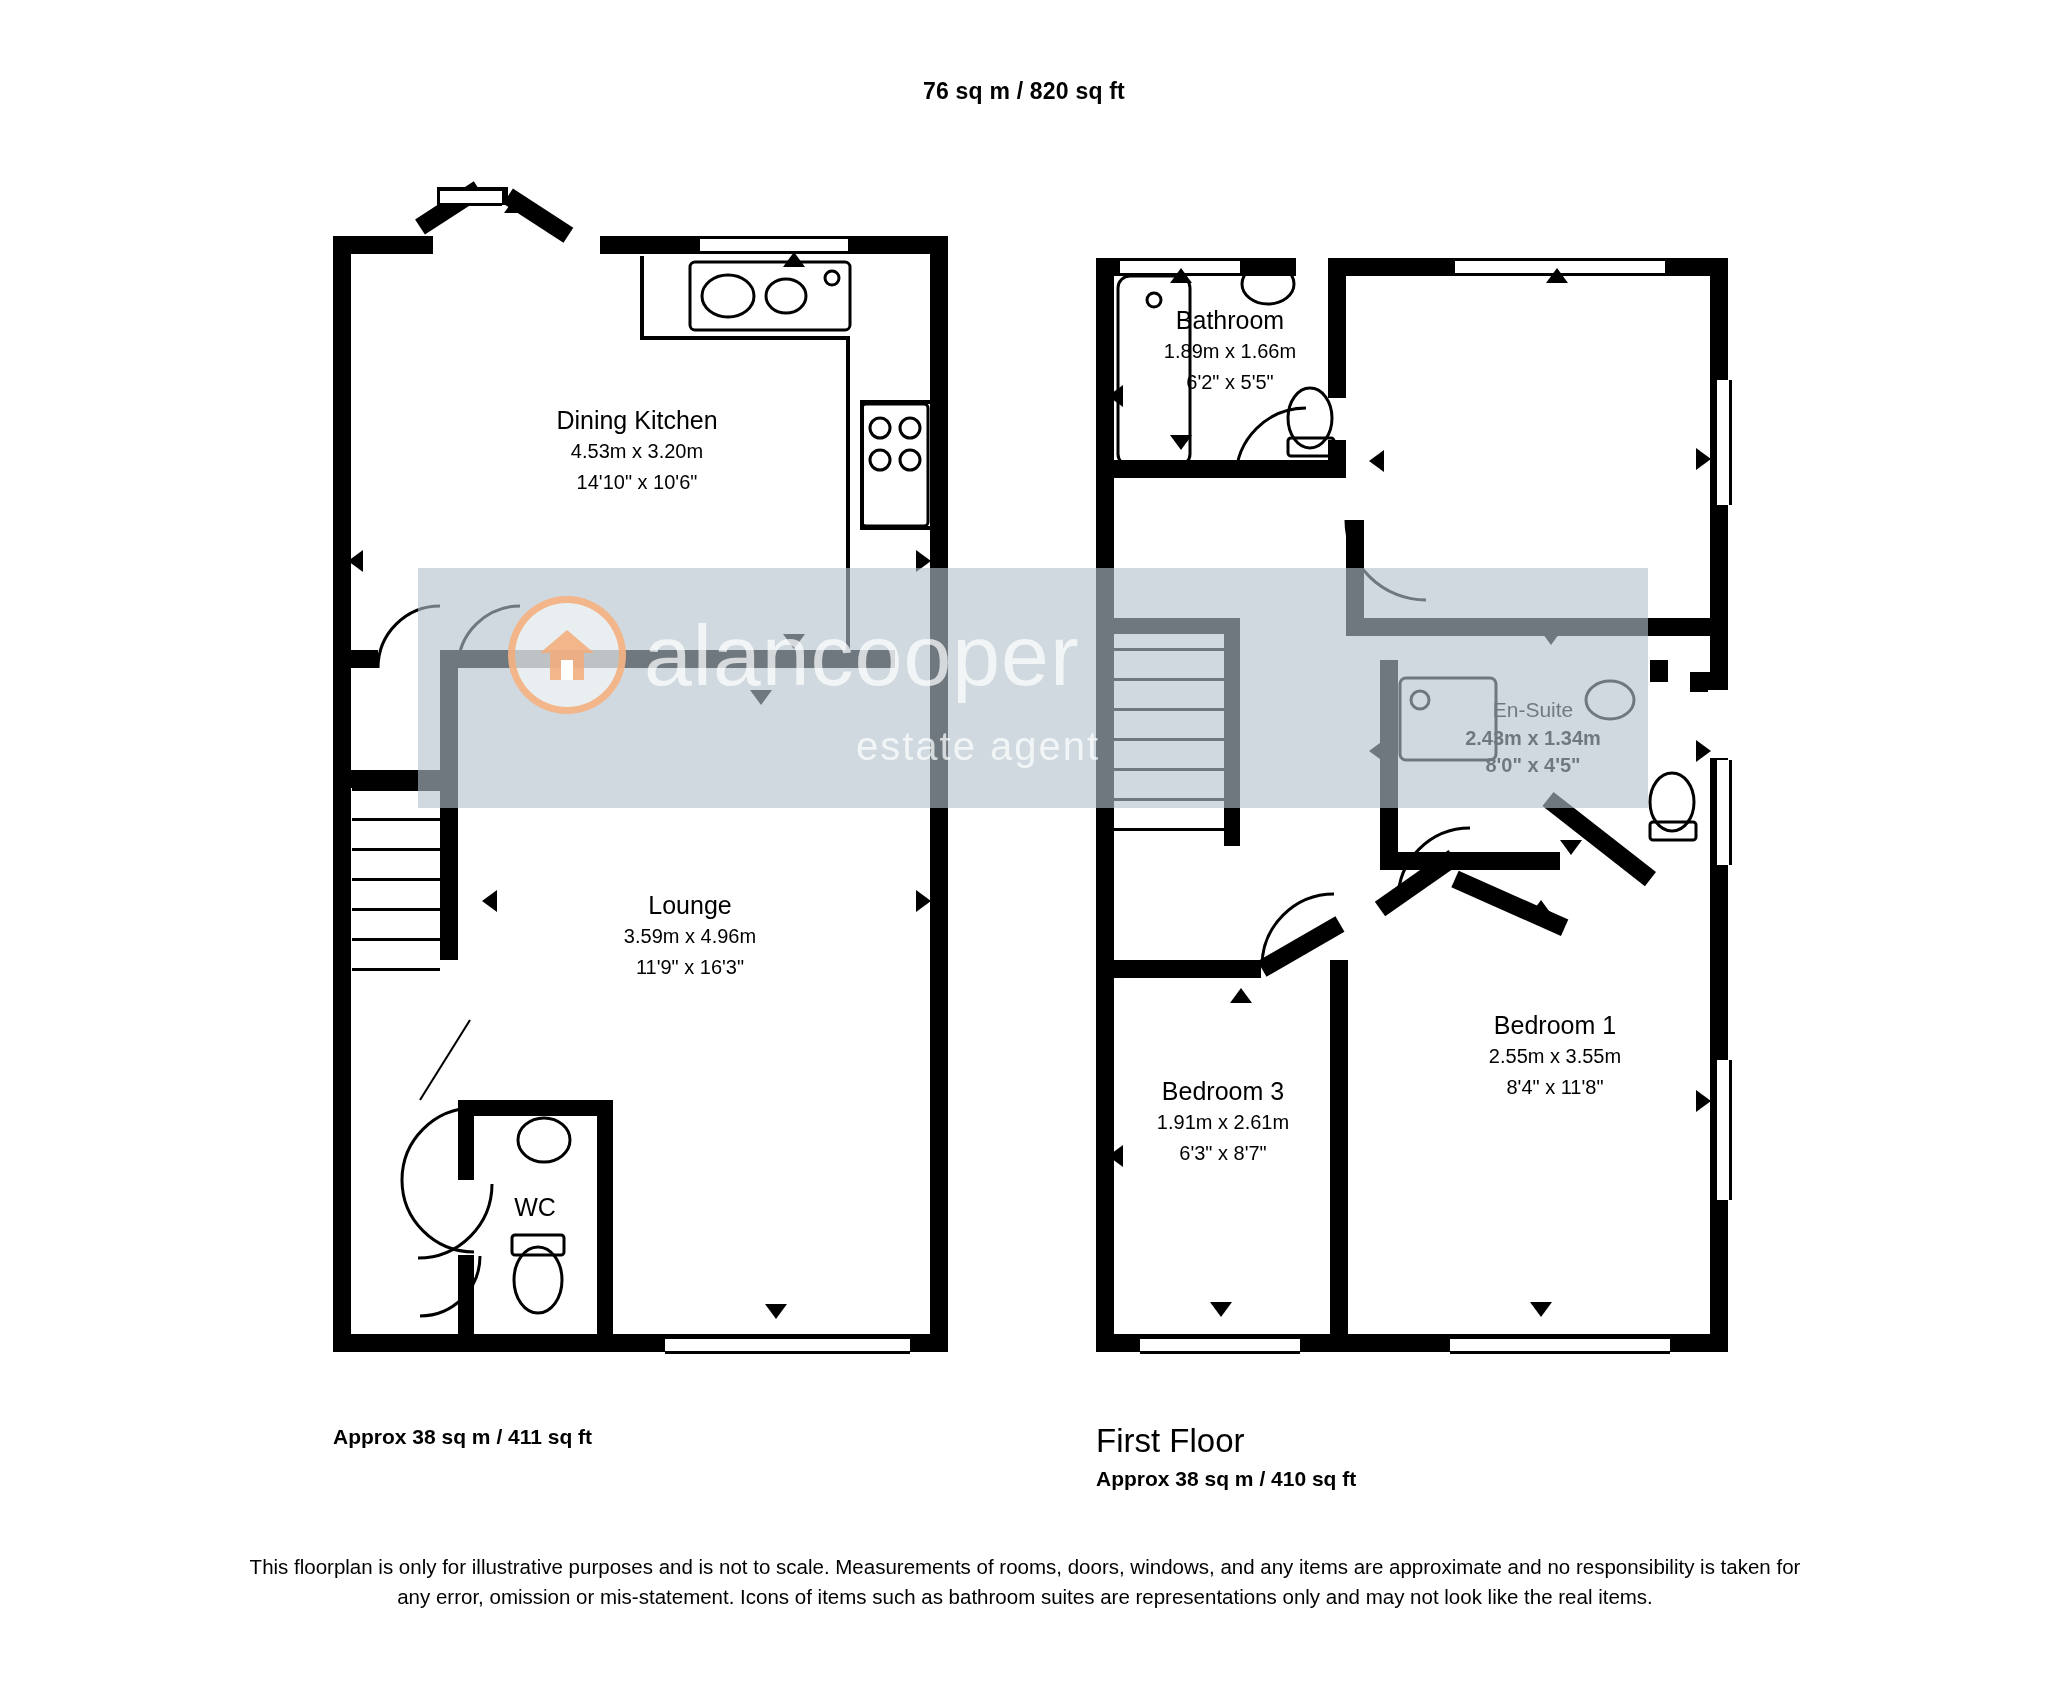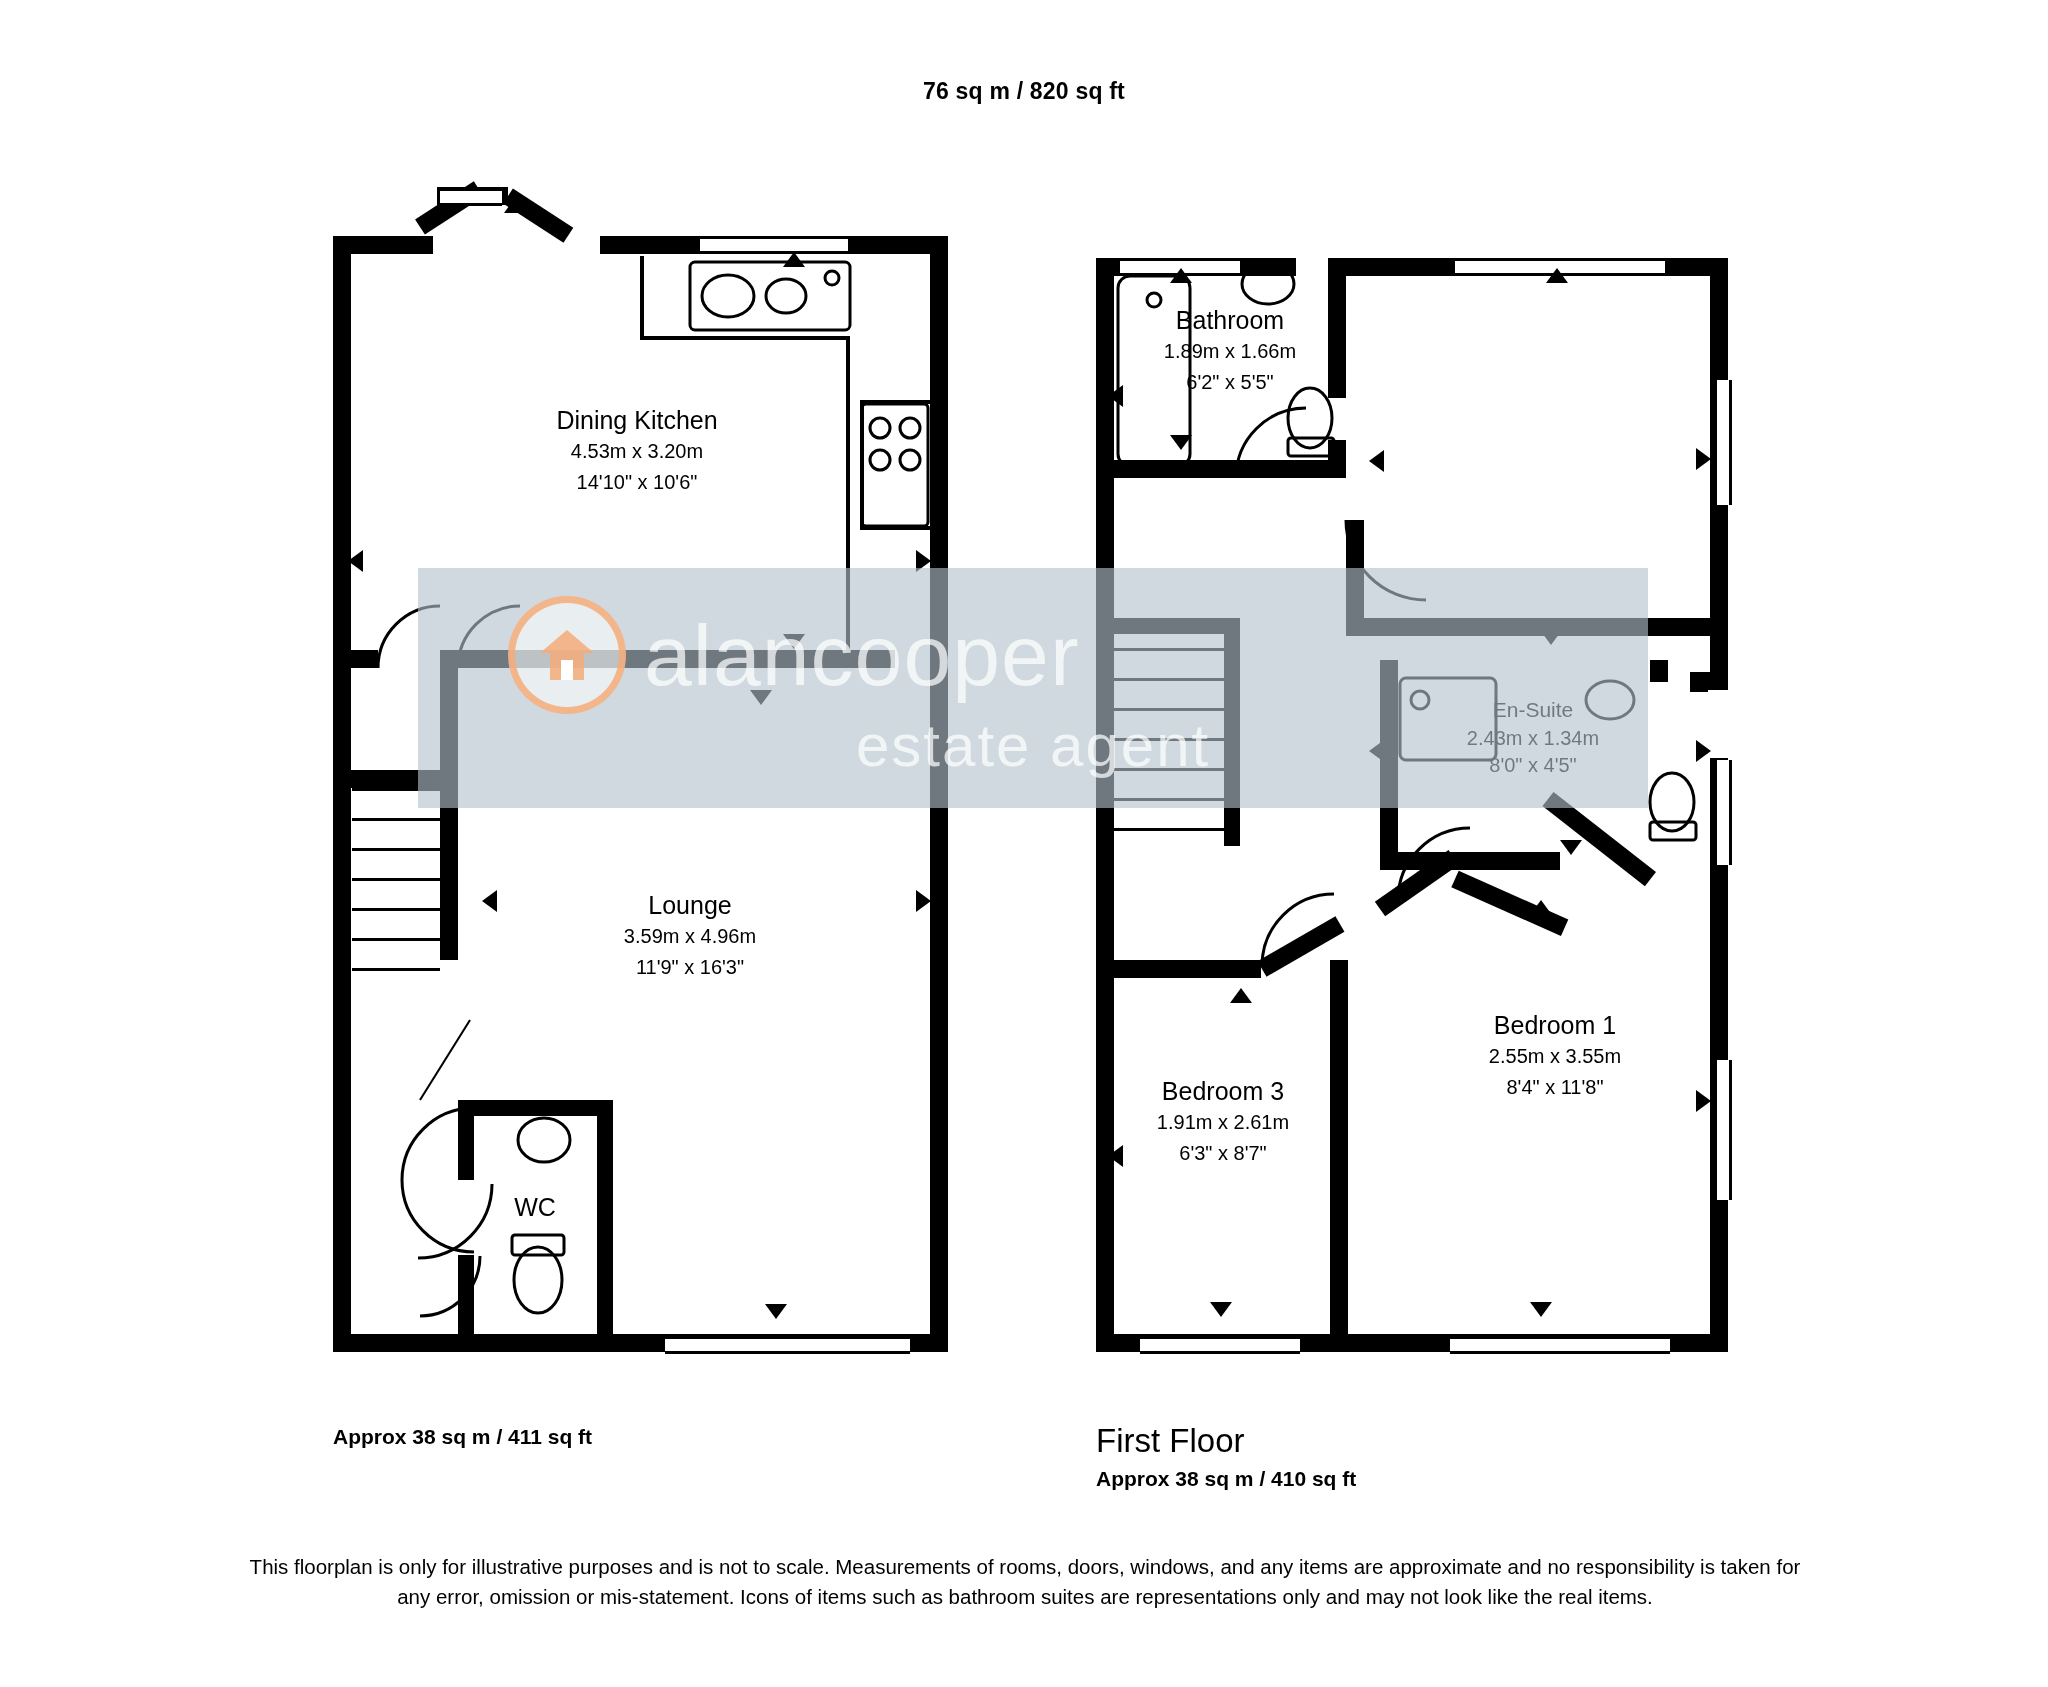--- a/index.html
+++ b/index.html
@@ -71,21 +71,21 @@
   .room-label .name {
     font-weight: normal;
     font-size: 25px;
     white-space: nowrap;
   }
   .room-label .dim {
     font-size: 20px;
     white-space: nowrap;
   }
   .room-label.small .name { font-size: 21px; }
-  .room-label.small .dim { font-size: 20px; line-height: 27px; }
+  .room-label.small .dim { font-size: 20px; line-height: 27px; font-weight: bold; }
 
   
   .floor-caption {
     position: absolute;
     text-align: left;
   }
   .floor-caption .title {
     font-size: 33px;
     line-height: 42px;
     font-weight: normal;
@@ -143,21 +143,21 @@
   }
   .wm-text {
     color: rgba(255,255,255,0.72);
   }
   .wm-name {
     font-size: 86px;
     line-height: 82px;
     letter-spacing: 1px;
   }
   .wm-sub {
-    font-size: 60px;
+    font-size: 40px;
     line-height: 56px;
     letter-spacing: 2px;
     padding-left: 118px;
   }
 
   
   .arrow { position: absolute; width: 0; height: 0; }
   .arrow.up    { border-left: 11px solid transparent; border-right: 11px solid transparent; border-bottom: 15px solid #000; }
   .arrow.down  { border-left: 11px solid transparent; border-right: 11px solid transparent; border-top: 15px solid #000; }
   .arrow.left  { border-top: 11px solid transparent; border-bottom: 11px solid transparent; border-right: 15px solid #000; }

